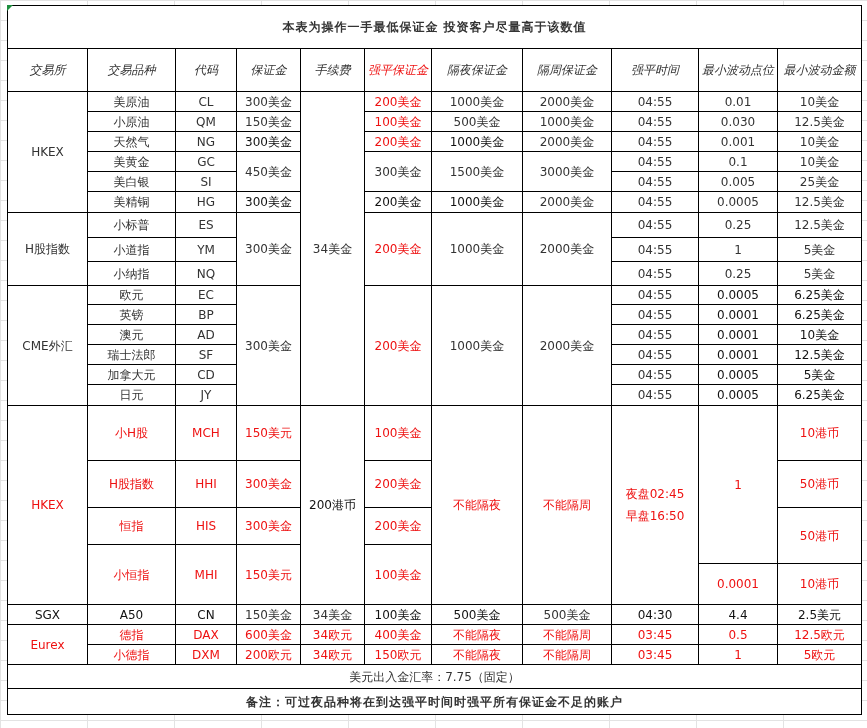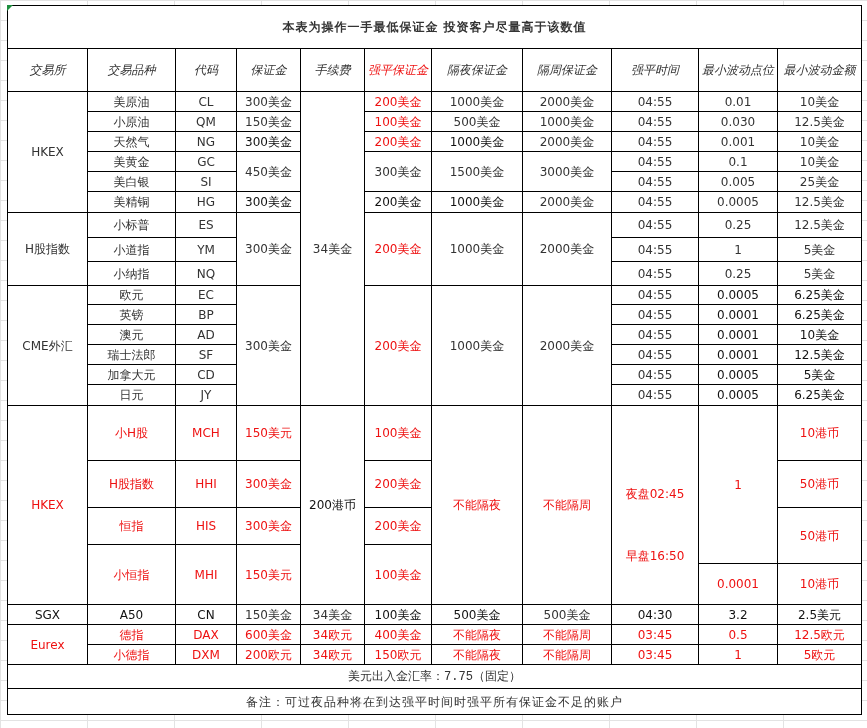--- a/index.html
+++ b/index.html
@@ -11,25 +11,25 @@
       linear-gradient(to bottom, #e3e3e3 1px, transparent 1px);
     background-size: 87px 100%, 100% 20px; }
   table.sheet { position:absolute; left:7px; top:5px; border-collapse:collapse;
     table-layout:fixed; background:#fff; }
   table.sheet td { border:1px solid #000; text-align:center; vertical-align:middle;
     font-size:12px; color:#333; padding:0; overflow:hidden; white-space:nowrap; line-height:14px; }
   td.title { font-size:19px; font-weight:bold; color:#222; height:42px; letter-spacing:1px; }
   td.hdr { height:42px; font-size:12px; color:#333;font-style:italic; }
   .red { color:#ee1111 !important; }
   .blk { color:#111 !important; }
-  td.rate { height:23px; font-size:13px; color:#222;font-family:Liberation Mono, monospace; }
-  td.note { height:25px; font-size:15px; font-weight:normal; color:#111; letter-spacing:1px; }
+  td.rate { height:23px; font-size:13px; color:#222; }
+  td.note { height:25px; font-size:15px; font-weight:bold; color:#111; letter-spacing:1px; }
   .corner { position:absolute; left:7px; top:5px; width:0; height:0;
     border-top:6px solid #1e8e3e; border-right:6px solid transparent; z-index:2; }
-  .two-line span { display:block; line-height:22px;margin-top:40px; }
+  .two-line span { display:block; line-height:22px; }
 </style>
 </head>
 <body>
 
 <div class="grid-bg"></div>
 <div class="corner"></div>
 
 <table class="sheet">
   <colgroup>
     <col style="width:80px">
@@ -247,21 +247,21 @@
   <tr style="height:20px">
     <td class="blk">SGX</td>
     <td class="blk">A50</td>
     <td class="blk">CN</td>
     <td>150美金</td>
     <td>34美金</td>
     <td class="blk">100美金</td>
     <td class="blk">500美金</td>
     <td>500美金</td>
     <td class="blk">04:30</td>
-    <td class="blk">3.2</td>
+    <td class="blk">4.4</td>
     <td class="blk">2.5美元</td>
   </tr>
 
   <tr style="height:20px">
     <td rowspan="2" class="red">Eurex</td>
     <td class="red">德指</td>
     <td class="red">DAX</td>
     <td class="red">600美金</td>
     <td class="red">34欧元</td>
     <td class="red">400美金</td>

